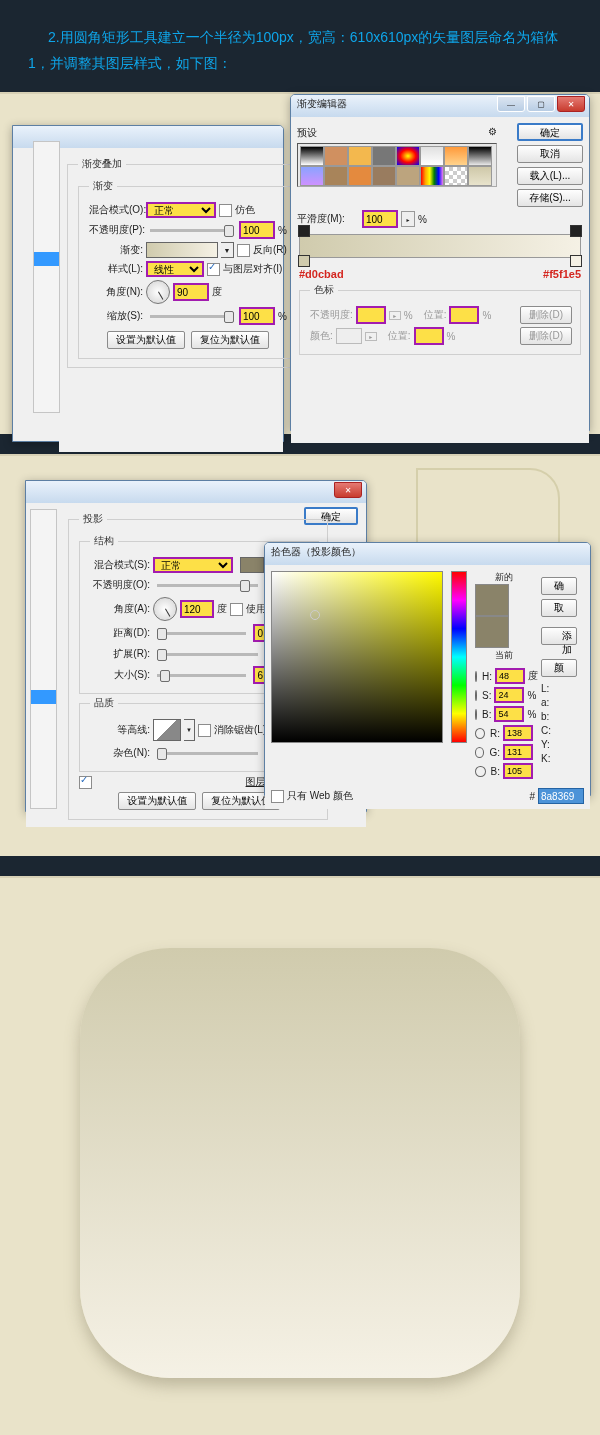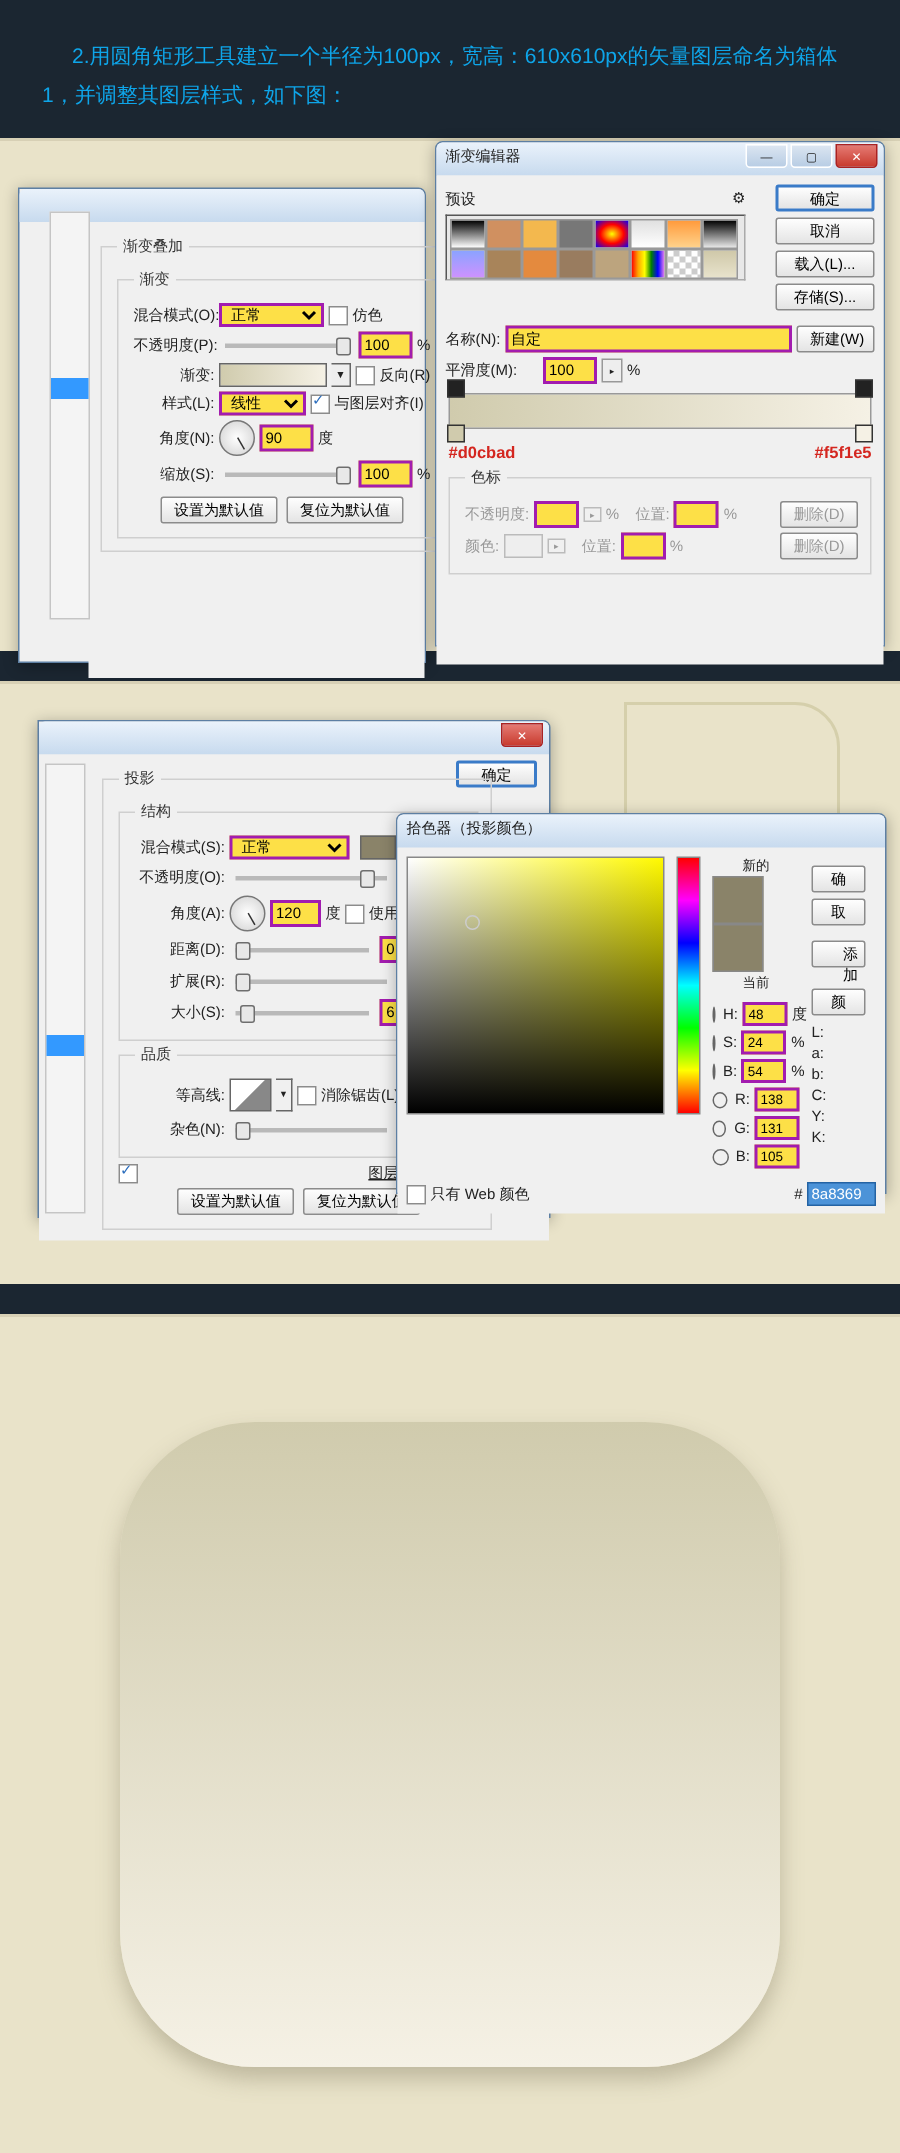--- a/index.html
+++ b/index.html
@@ -169,25 +169,20 @@
                 <span class="sw s16"></span>
           </div>
         </div>
         <div style="display:flex;flex-direction:column;gap:4px;width:66px;">
           <button class="btn" style="border:2px solid #3a7bc8">确定</button>
           <button class="btn">取消</button>
           <button class="btn">载入(L)...</button>
           <button class="btn">存储(S)...</button>
         </div>
       </div>
-      <div class="row" style="margin-top:10px;">
-            <span>名称(N):</span>
-        <input type="text" style="flex: 1 1 0%;" value="自定">
-        <button class="btn" style="width:52px">新建(W)</button>
-      </div>
       <div class="row">
             <span style="width:62px;text-align:left">平滑度(M):</span>
         <input type="text" style="width: 28px;" value="100">
         <span style="width:12px;height:14px;border:1px solid #999;background:#eee;display:inline-flex;align-items:center;justify-content:center;font-size:6px;">▸</span>
         <span>%</span>
       </div>
       <div class="gradbar">
         <span class="stop top l"></span>
         <span class="stop top r"></span>
         <span class="stop l"></span>

